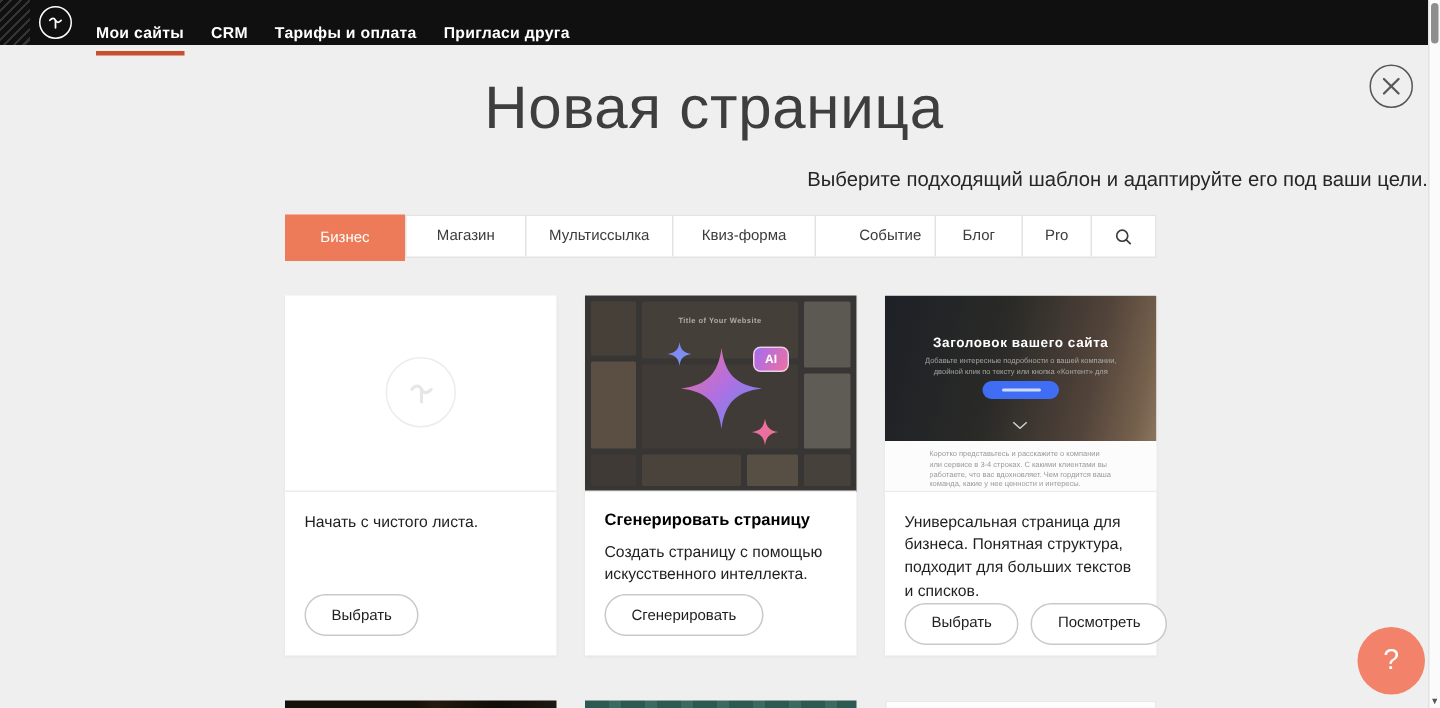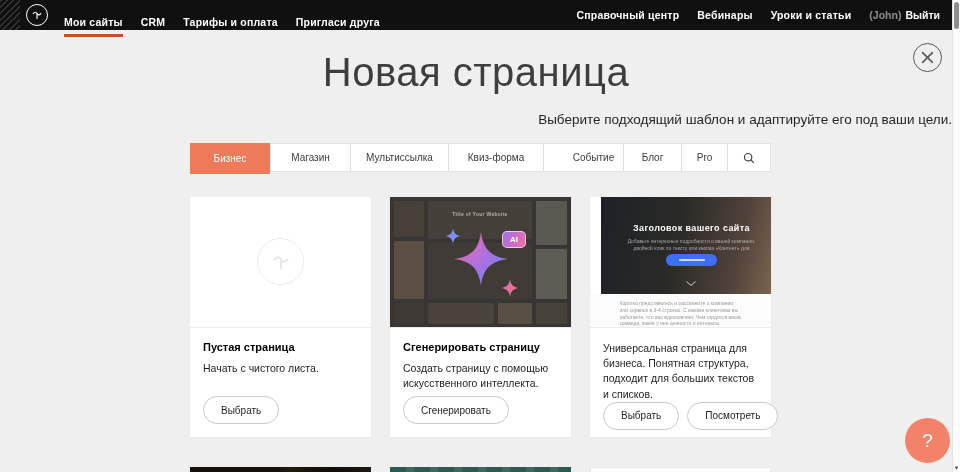--- a/index.html
+++ b/index.html
@@ -104,21 +104,21 @@
   .star-big { position:absolute; left:64px; top:33px; }
   .star-sm1 { position:absolute; left:55px; top:31px; }
   .star-sm2 { position:absolute; left:111px; top:82px; }
   .ai-badge {
     position:absolute; left:112px; top:34px; width:24px; height:17px; border-radius:5px;
     background:linear-gradient(120deg,#a06ef2,#f06f9d); border:1px solid rgba(255,255,255,.65);
     color:#fff; font-size:8px; font-weight:bold; display:flex; align-items:center; justify-content:center;
   }
   
   .uni-hero {
-    position:absolute; left:11px; top:0; width:181px; height:97px;
+    position:absolute; left:0; top:0; width:181px; height:97px;
     background:linear-gradient(103deg,#1d2026 0%,#2a2a27 42%,#51433a 74%,#75604c 92%,#8a7560 100%);
   }
   .uni-hero-title {
     position:absolute; top:26px; left:0; width:100%; text-align:center;
     color:#fff; font-size:9px; font-weight:bold; letter-spacing:.4px;
   }
   .uni-hero-sub {
     position:absolute; top:41px; left:18px; width:145px; text-align:center;
     color:rgba(200,200,200,.75); font-size:5px; line-height:1.3; max-height:14px; overflow:hidden;
   }
@@ -159,29 +159,20 @@
       <svg width="14" height="14" viewBox="0 0 24 24" fill="none" stroke="#fff" stroke-width="2" stroke-linecap="round">
         <path d="M5.5 9.5 C8 6.5 10.5 6.5 12 9.5 C13.5 12.5 16 12.5 18.5 9.5"></path>
         <path d="M12 10 L12 18"></path>
       </svg>
     </div>
     <nav class="nav-left">
       <a class="nav-item active">Мои сайты</a>
       <a class="nav-item">CRM</a>
       <a class="nav-item">Тарифы и оплата</a>
       <a class="nav-item">Пригласи друга</a>
-    </nav>
-    <nav class="nav-right">
-      <a class="nav-item">Справочный центр</a>
-      <a class="nav-item">Вебинары</a>
-      <a class="nav-item">Уроки и статьи</a>
-      <span class="user-box">
-        <span class="user-name">(John)</span>
-        <a class="logout">Выйти</a>
-      </span>
     </nav>
   </header>
 
   <div class="scrollbar">
     <div class="scroll-thumb"></div>
     <div class="scroll-arrow">▼</div>
   </div>
 
   <button class="close-btn">
     <svg width="13" height="13" viewBox="0 0 12 12" stroke="#585858" stroke-width="1.4" stroke-linecap="round">
@@ -214,21 +205,20 @@
     <article class="card">
       <div class="card-preview">
         <div class="blank-mark">
           <svg width="24" height="24" viewBox="0 0 24 24" fill="none" stroke="#e6e6e6" stroke-width="2" stroke-linecap="round">
             <path d="M5.5 9.5 C8 6.5 10.5 6.5 12 9.5 C13.5 12.5 16 12.5 18.5 9.5"></path>
             <path d="M12 10 L12 18"></path>
           </svg>
         </div>
       </div>
       <div class="card-body">
-        <h3 class="card-title">Пустая страница</h3>
         <p class="card-desc">Начать с чистого листа.</p>
         <div class="card-buttons">
           <button class="pill-btn">Выбрать</button>
         </div>
       </div>
     </article>
 
     <article class="card">
       <div class="card-preview ai-preview">
         <div class="tile" style="left:4px;top:4px;width:30px;height:36px;background:#474038"></div>

